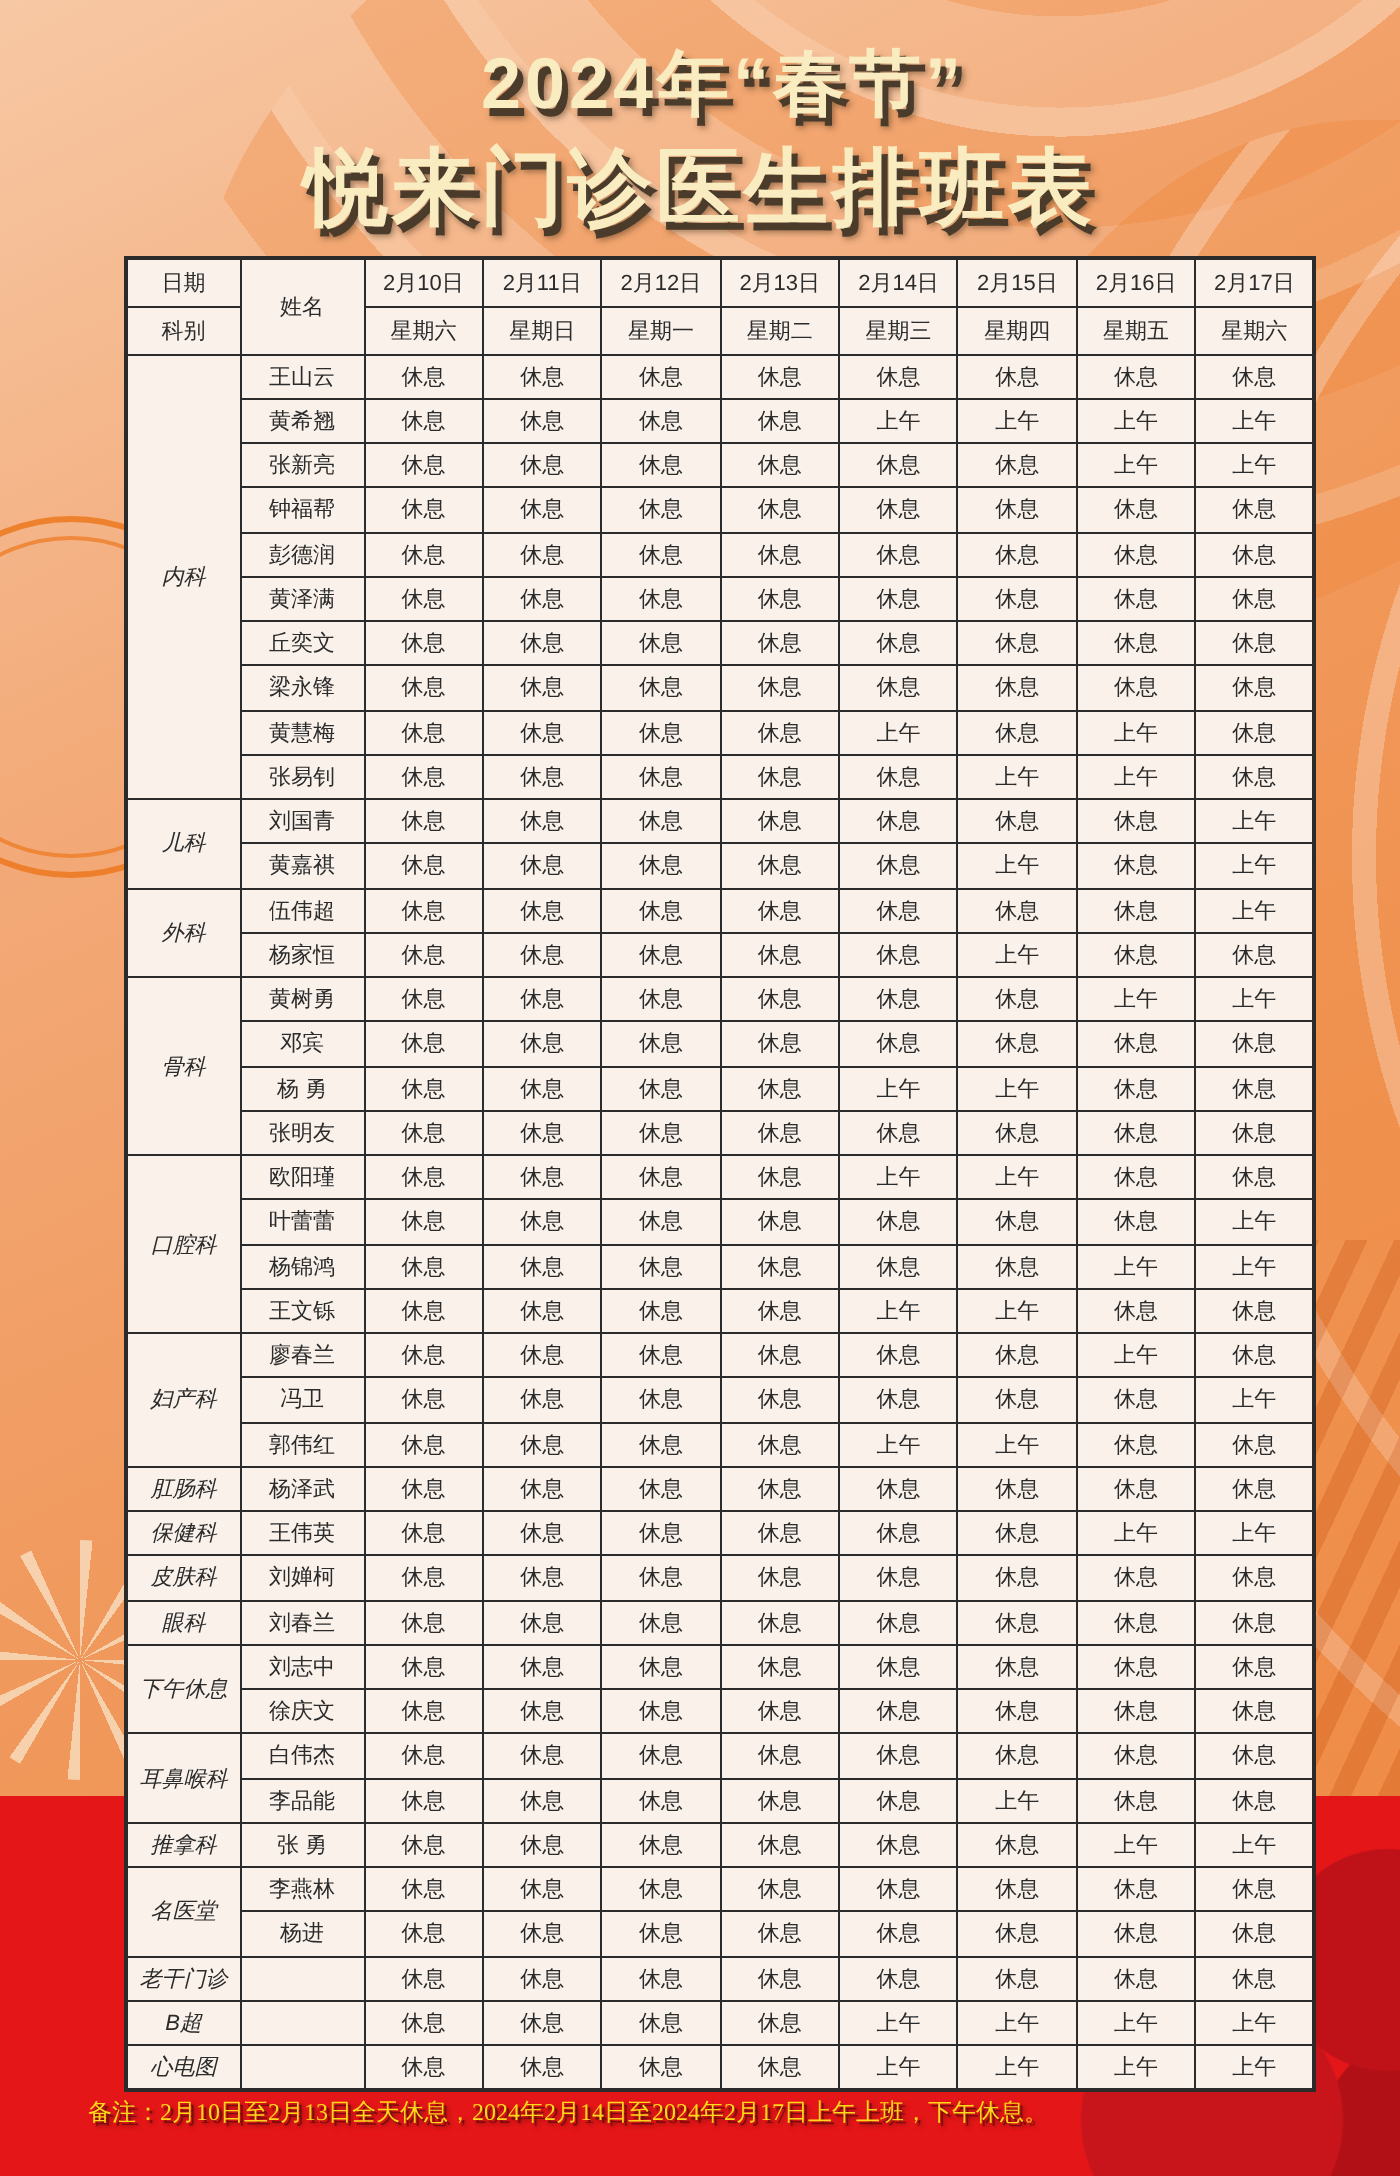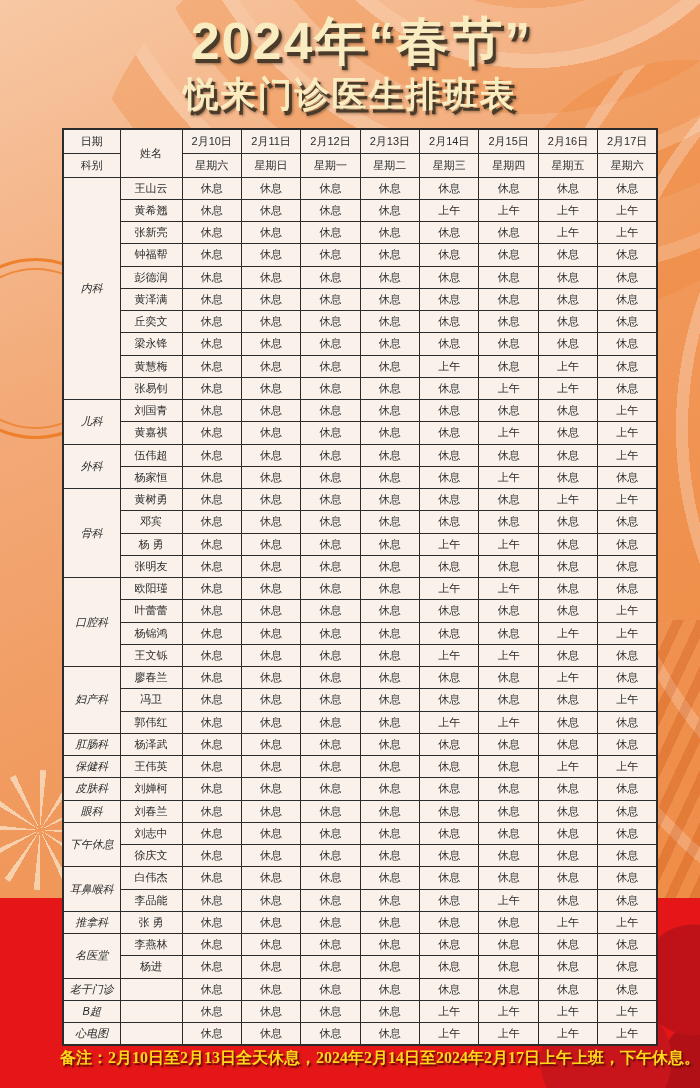--- a/index.html
+++ b/index.html
@@ -27,34 +27,34 @@
         opacity:.8;}
   .red-band{position:absolute;left:0;top:898px;width:700px;height:190px;background:#e41617;}
   .flower{position:absolute;left:540px;top:920px;width:220px;height:200px;
         background:radial-gradient(circle at 70% 30%,#bf1118 0 55px,rgba(191,17,24,0) 56px),
                    radial-gradient(circle at 30% 70%,#c8151b 0 65px,rgba(200,21,27,0) 66px),
                    radial-gradient(circle at 85% 80%,#b01016 0 70px,rgba(176,16,22,0) 71px);}
   
   .title{position:absolute;left:0;top:14px;width:700px;text-align:center;
         color:#f8ecc0;font-weight:bold;letter-spacing:2px;
         text-shadow:3px 4px 0 #4a3b2a,4px 5px 3px rgba(60,40,20,.5);}
-  .title-line1{font-size:52px;line-height:55px;margin-left:23px;}
-  .title-line2{font-size:35px;line-height:50px;}
+  .title-line1{font-size:36px;line-height:55px;margin-left:23px;}
+  .title-line2{font-size:42px;line-height:50px;}
   
   .schedule-table{position:absolute;left:62px;top:128px;width:594px;
         border-collapse:collapse;table-layout:fixed;background:#f9f1ea;
         border:2px solid #2b2b2b;}
   .schedule-table td{border:1px solid #2b2b2b;text-align:center;vertical-align:middle;
         padding:0;font-size:11px;color:#2b2b2b;overflow:hidden;white-space:nowrap;}
   .schedule-table thead tr{height:24px;margin-left:10px;}
   .schedule-table tbody tr{height:22.26px;}
   .dept-cell{font-size:11px;letter-spacing:0;font-style:italic;}
   
-  .footer-note{position:absolute;left:60px;top:1048px;width:640px;
-        font-family:"Liberation Serif",serif;font-weight:bold;font-size:16px;
+  .footer-note{position:absolute;left:44px;top:1048px;width:640px;
+        font-family:"Liberation Serif",serif;font-weight:normal;font-size:12px;
         color:#ffd81a;white-space:nowrap;
         text-shadow:1.5px 1.5px 0 #7c0d0d,2px 2px 2px rgba(90,10,10,.6);}
 </style>
 </head>
 <body>
 
 <div class="page">
   <div class="deco-top"></div>
   <div class="deco-right"></div>
   <div class="deco-wing"></div>

